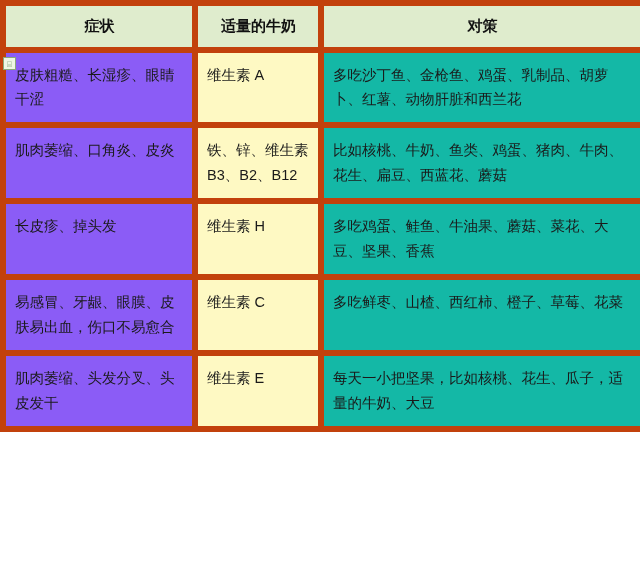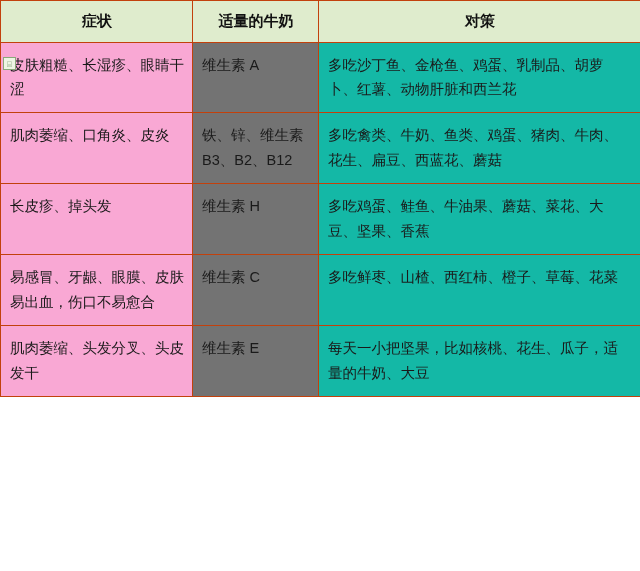--- a/index.html
+++ b/index.html
@@ -17,43 +17,43 @@
     width: 640px;
     border-collapse: collapse;
     table-layout: fixed;
   }
   #vitamin-table col.c0 { width: 192px; }
   #vitamin-table col.c1 { width: 126px; }
   #vitamin-table col.c2 { width: 322px; }
 
   #vitamin-table th,
   #vitamin-table td {
-    border: 1px solid #c2410c;
+    border: 6px solid #c2410c;
     vertical-align: top;
     padding: 10px 8px 10px 9px;
     font-size: 14.5px;
     line-height: 1.72;
     font-weight: normal;
     color: #1a1a1a;
   }
   #vitamin-table thead th {
     background: #dfeccd;
     text-align: center;
     font-weight: bold;
     padding-top: 9px;
     padding-bottom: 9px;
     font-size: 15px;
     line-height: 1.5;
     color: #111111;
   }
   #vitamin-table tbody td.col-symptom {
-    background: #f9a8d4;
+    background: #8b5cf6;
   }
   #vitamin-table tbody td.col-vitamin {
-    background: #737373;
+    background: #fef9c3;
   }
   #vitamin-table tbody td.col-advice {
     background: #14b8a6;
   }
   .cell-text {
     display: block;
     word-break: break-all;
   }
   .corner-mark {
     position: absolute;
@@ -105,21 +105,21 @@
           </td>
       </tr>
       <tr>
         <td class="col-symptom">
             <span class="cell-text">肌肉萎缩、口角炎、皮炎</span>
           </td>
         <td class="col-vitamin">
             <span class="cell-text">铁、锌、维生素 B3、B2、B12</span>
           </td>
         <td class="col-advice">
-            <span class="cell-text">多吃禽类、牛奶、鱼类、鸡蛋、猪肉、牛肉、花生、扁豆、西蓝花、蘑菇</span>
+            <span class="cell-text">比如核桃、牛奶、鱼类、鸡蛋、猪肉、牛肉、花生、扁豆、西蓝花、蘑菇</span>
           </td>
       </tr>
       <tr>
         <td class="col-symptom">
             <span class="cell-text">长皮疹、掉头发</span>
           </td>
         <td class="col-vitamin">
             <span class="cell-text">维生素 H</span>
           </td>
         <td class="col-advice">

